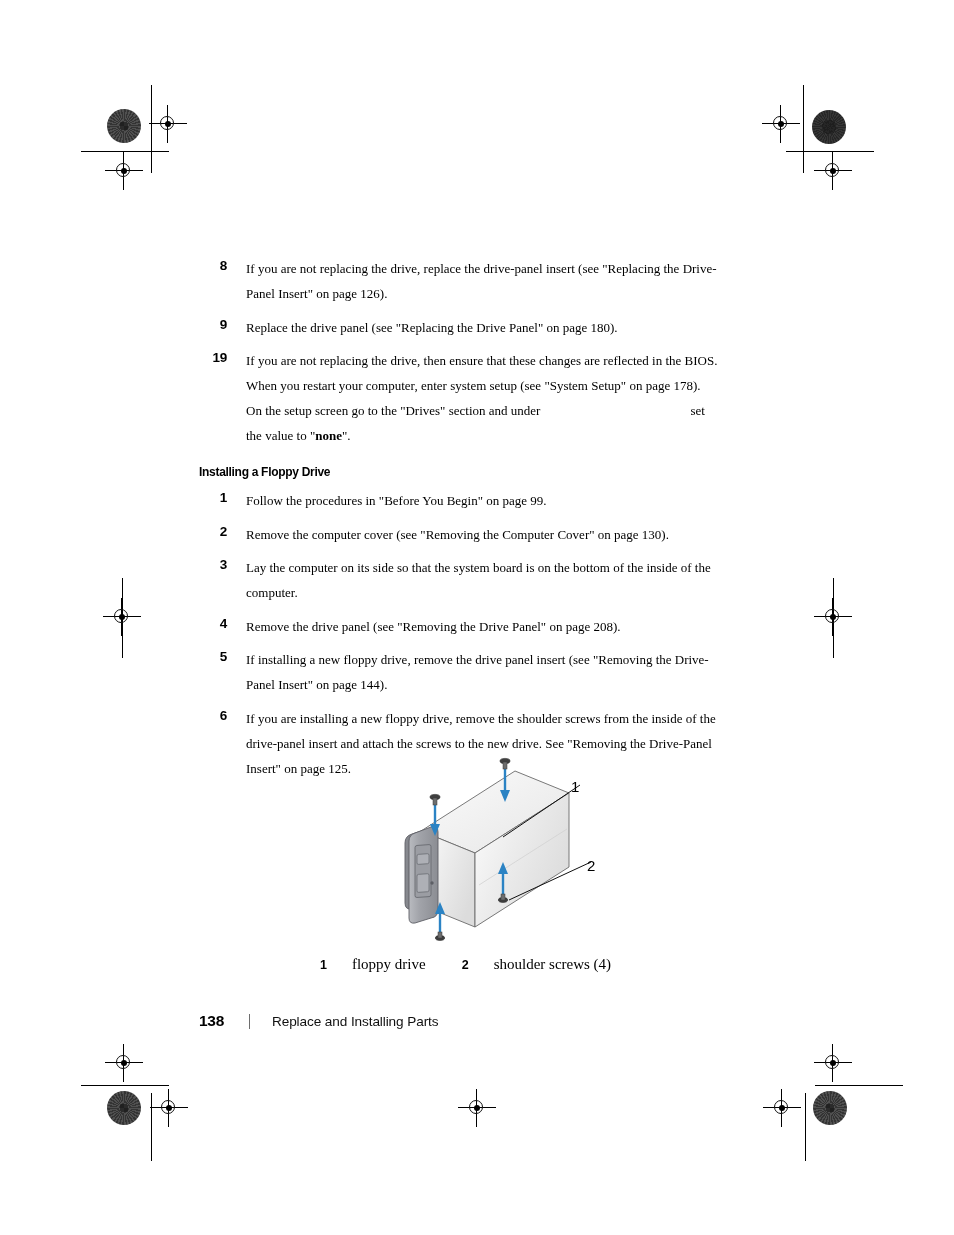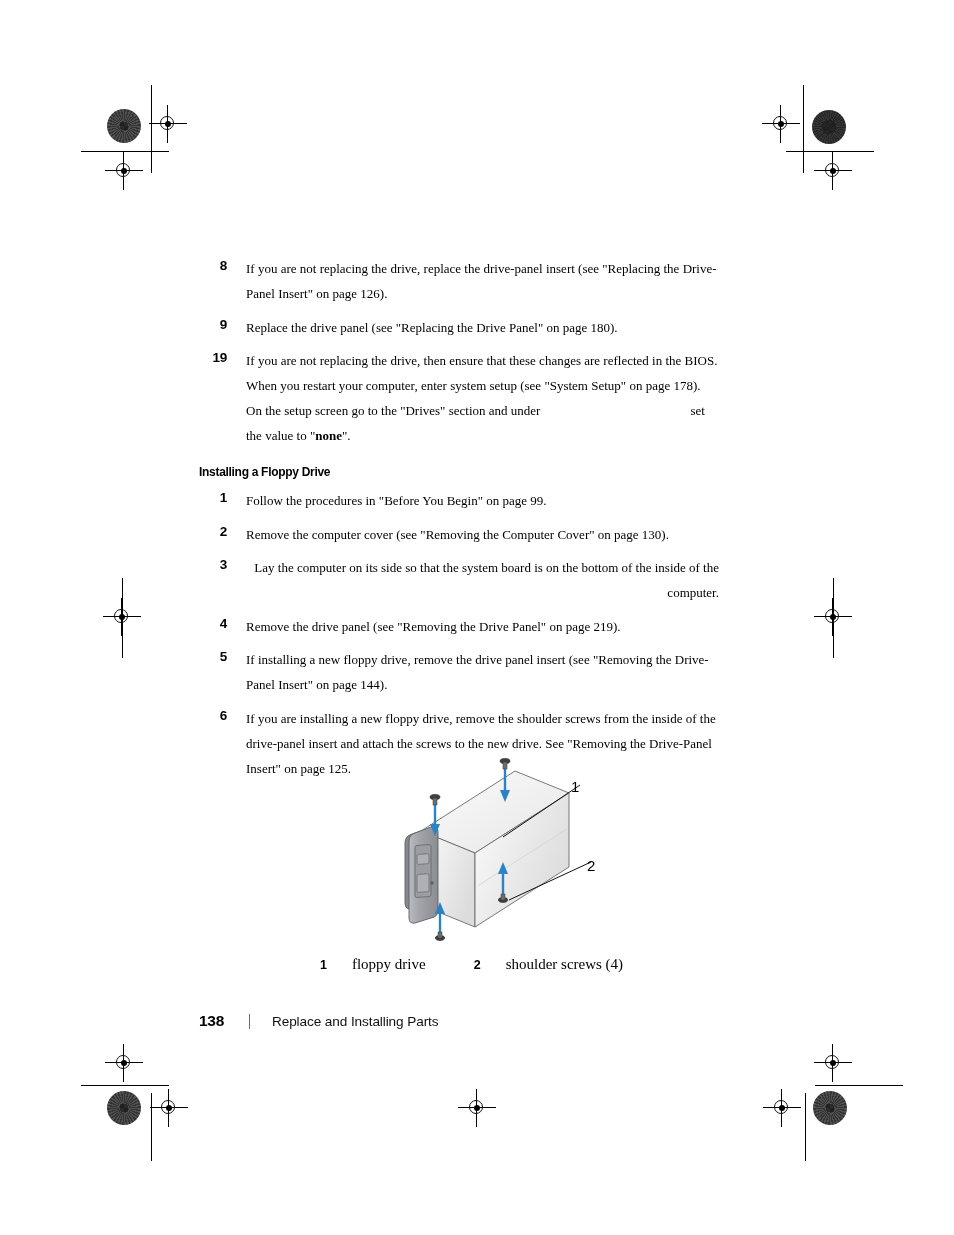--- a/index.html
+++ b/index.html
@@ -120,21 +120,21 @@
     font-size: 15px;
     display: flex;
     align-items: baseline;
   }
   .cap-num {
     font-family: "Liberation Sans", "DejaVu Sans", sans-serif;
     font-weight: bold;
     font-size: 12.5px;
     margin-right: 25px;
   }
-  .cap-label { margin-right: 48px; }
+  .cap-label { margin-right: 36px; }
 
   
   .footer {
     position: absolute;
     left: 199px;
     top: 1012px;
     display: flex;
     align-items: center;
     font-family: "Liberation Sans", "DejaVu Sans", sans-serif;
   }
@@ -272,25 +272,25 @@
       <li class="step">
         <span class="step-num">1</span>
         <span class="step-text">Follow the procedures in "Before You Begin" on page 99.</span>
       </li>
       <li class="step">
         <span class="step-num">2</span>
         <span class="step-text">Remove the computer cover (see "Removing the Computer Cover" on page 130).</span>
       </li>
       <li class="step">
         <span class="step-num">3</span>
-        <span class="step-text" style="width:480px;text-align:right;">Lay the computer on its side so that the system board is on the bottom of the inside of the computer.</span>
+        <span class="step-text" style="width:480px;">Lay the computer on its side so that the system board is on the bottom of the inside of the computer.</span>
       </li>
       <li class="step">
         <span class="step-num">4</span>
-        <span class="step-text" style="width:480px;">Remove the drive panel (see "Removing the Drive Panel" on page 219).</span>
+        <span class="step-text" style="width:480px;">Remove the drive panel (see "Removing the Drive Panel" on page 208).</span>
       </li>
       <li class="step">
         <span class="step-num">5</span>
         <span class="step-text">If installing a new floppy drive, remove the drive panel insert (see "Removing the Drive-Panel Insert" on page 144).</span>
       </li>
       <li class="step">
         <span class="step-num">6</span>
         <span class="step-text" style="width:484px;">If you are installing a new floppy drive, remove the shoulder screws from the inside of the drive-panel insert and attach the screws to the new drive. See "Removing the Drive-Panel Insert" on page 125.</span>
       </li>
     </ol>

